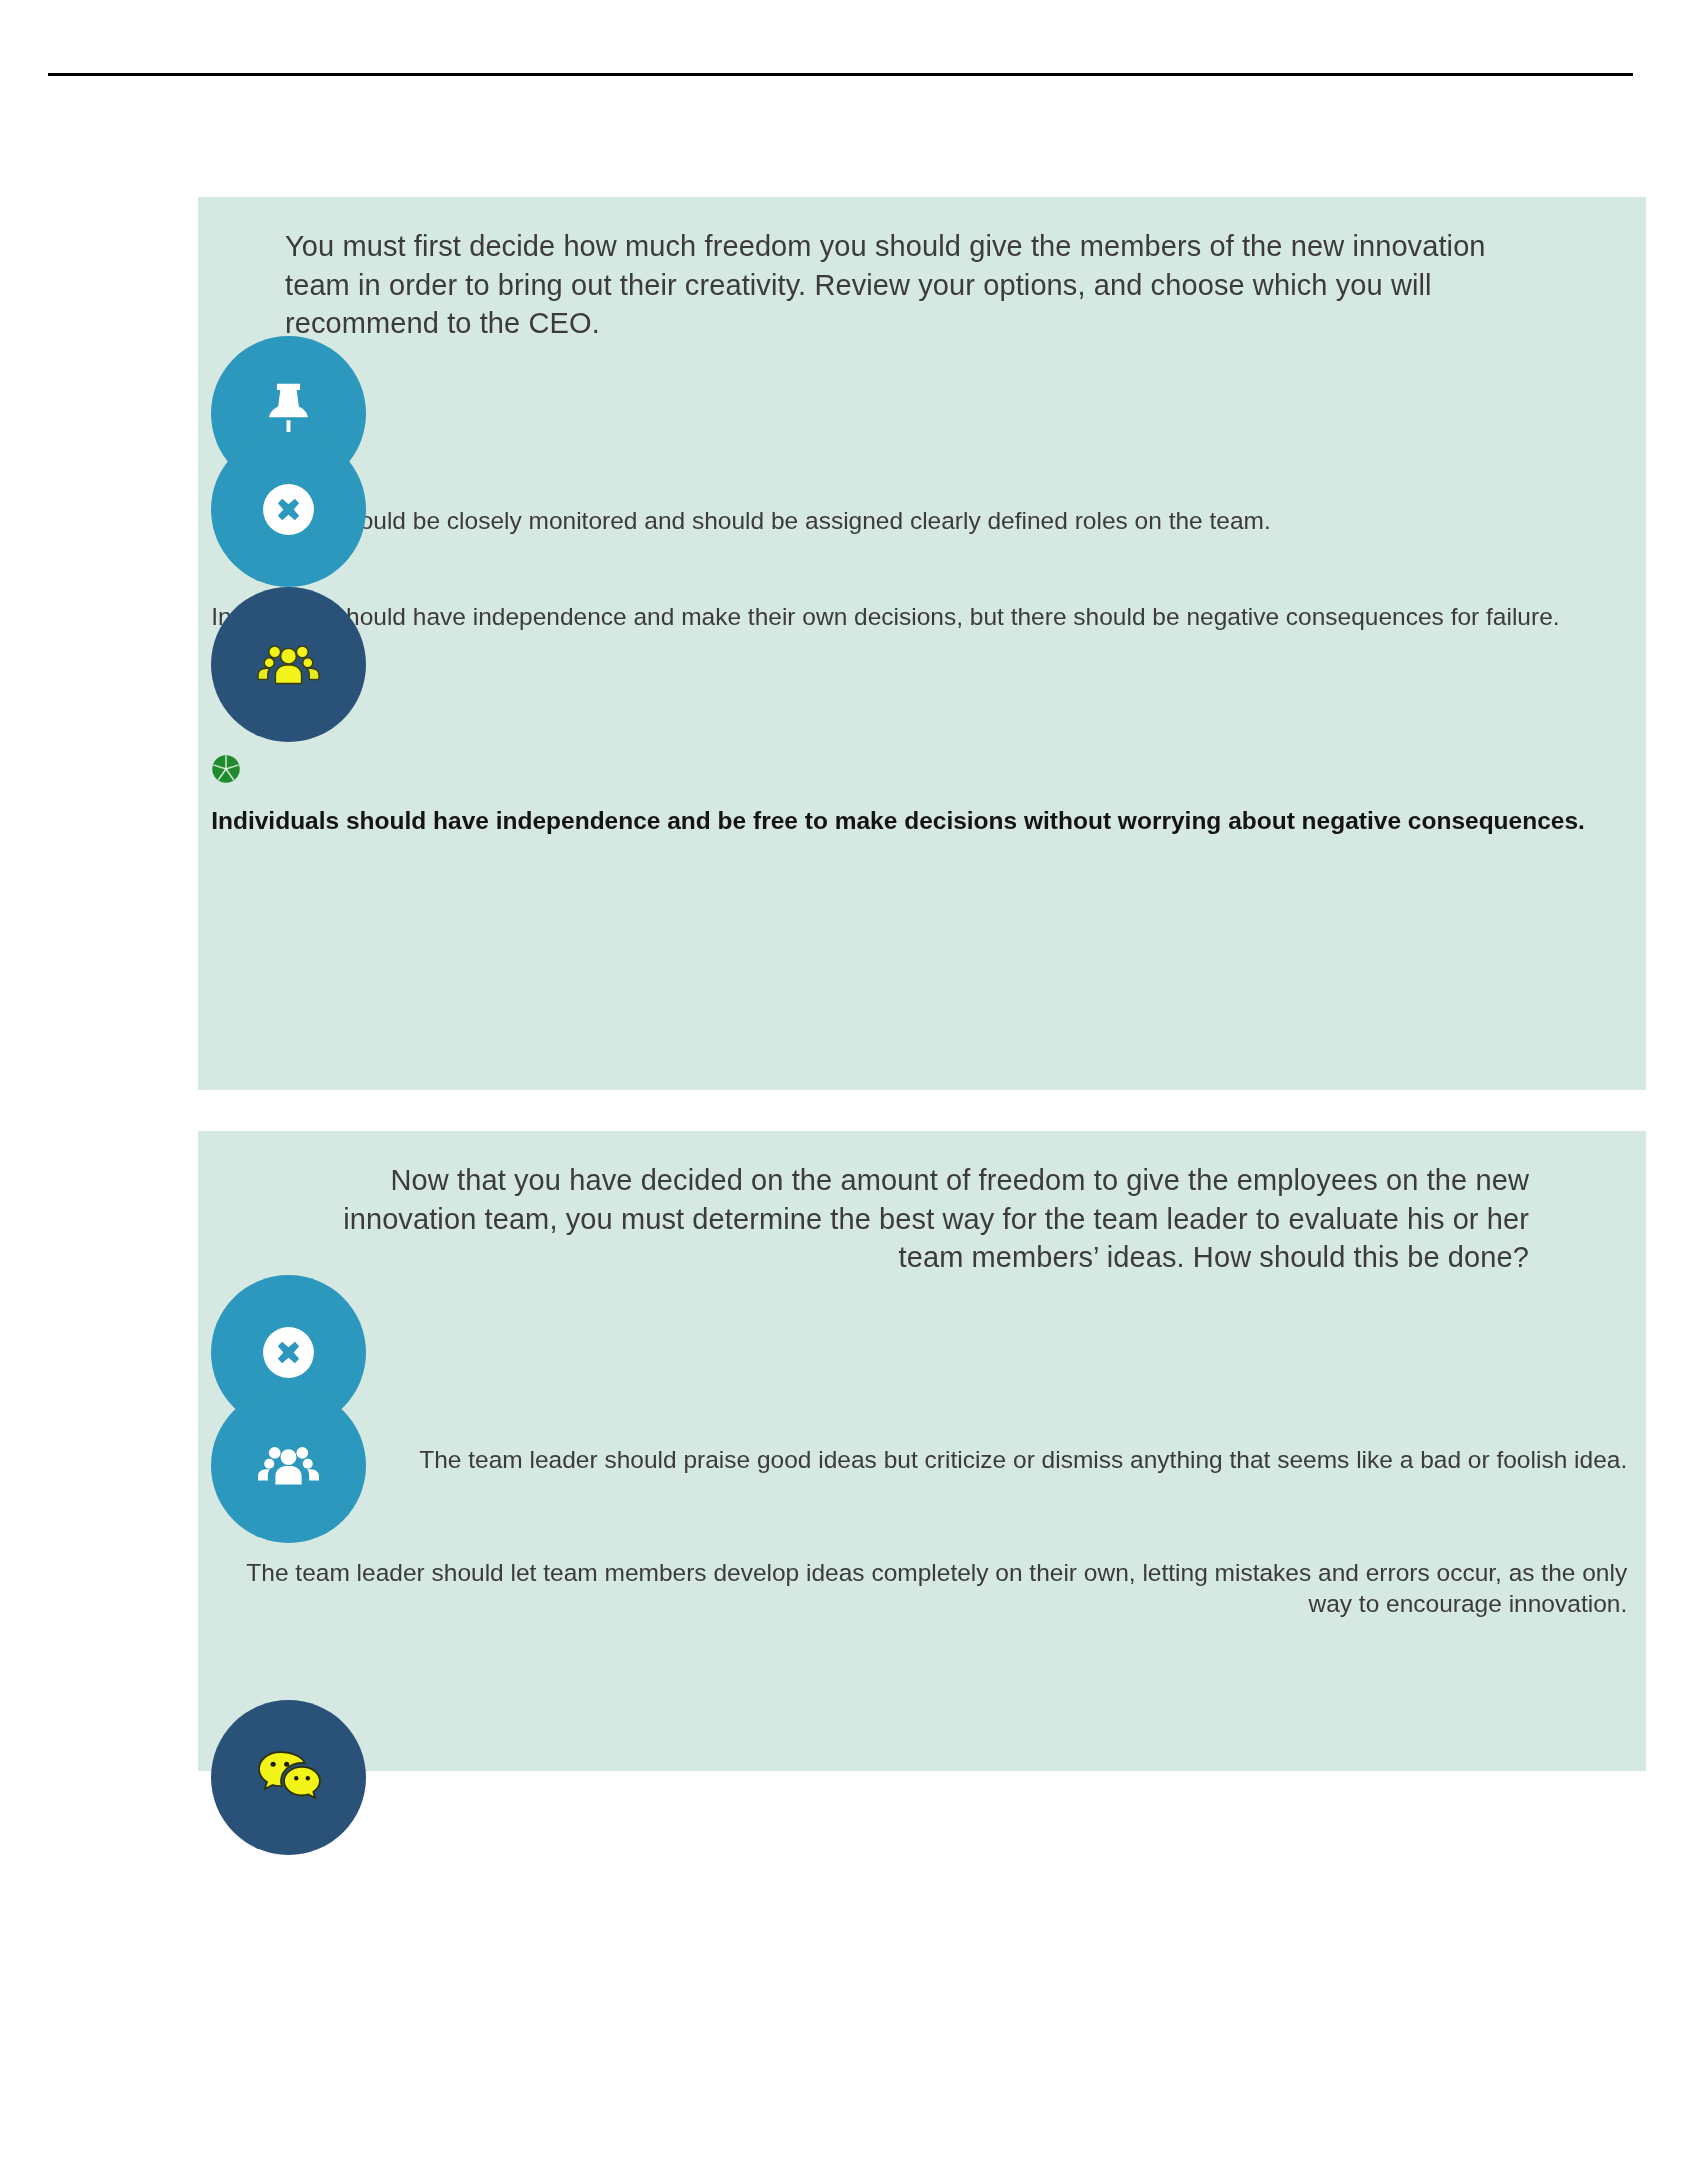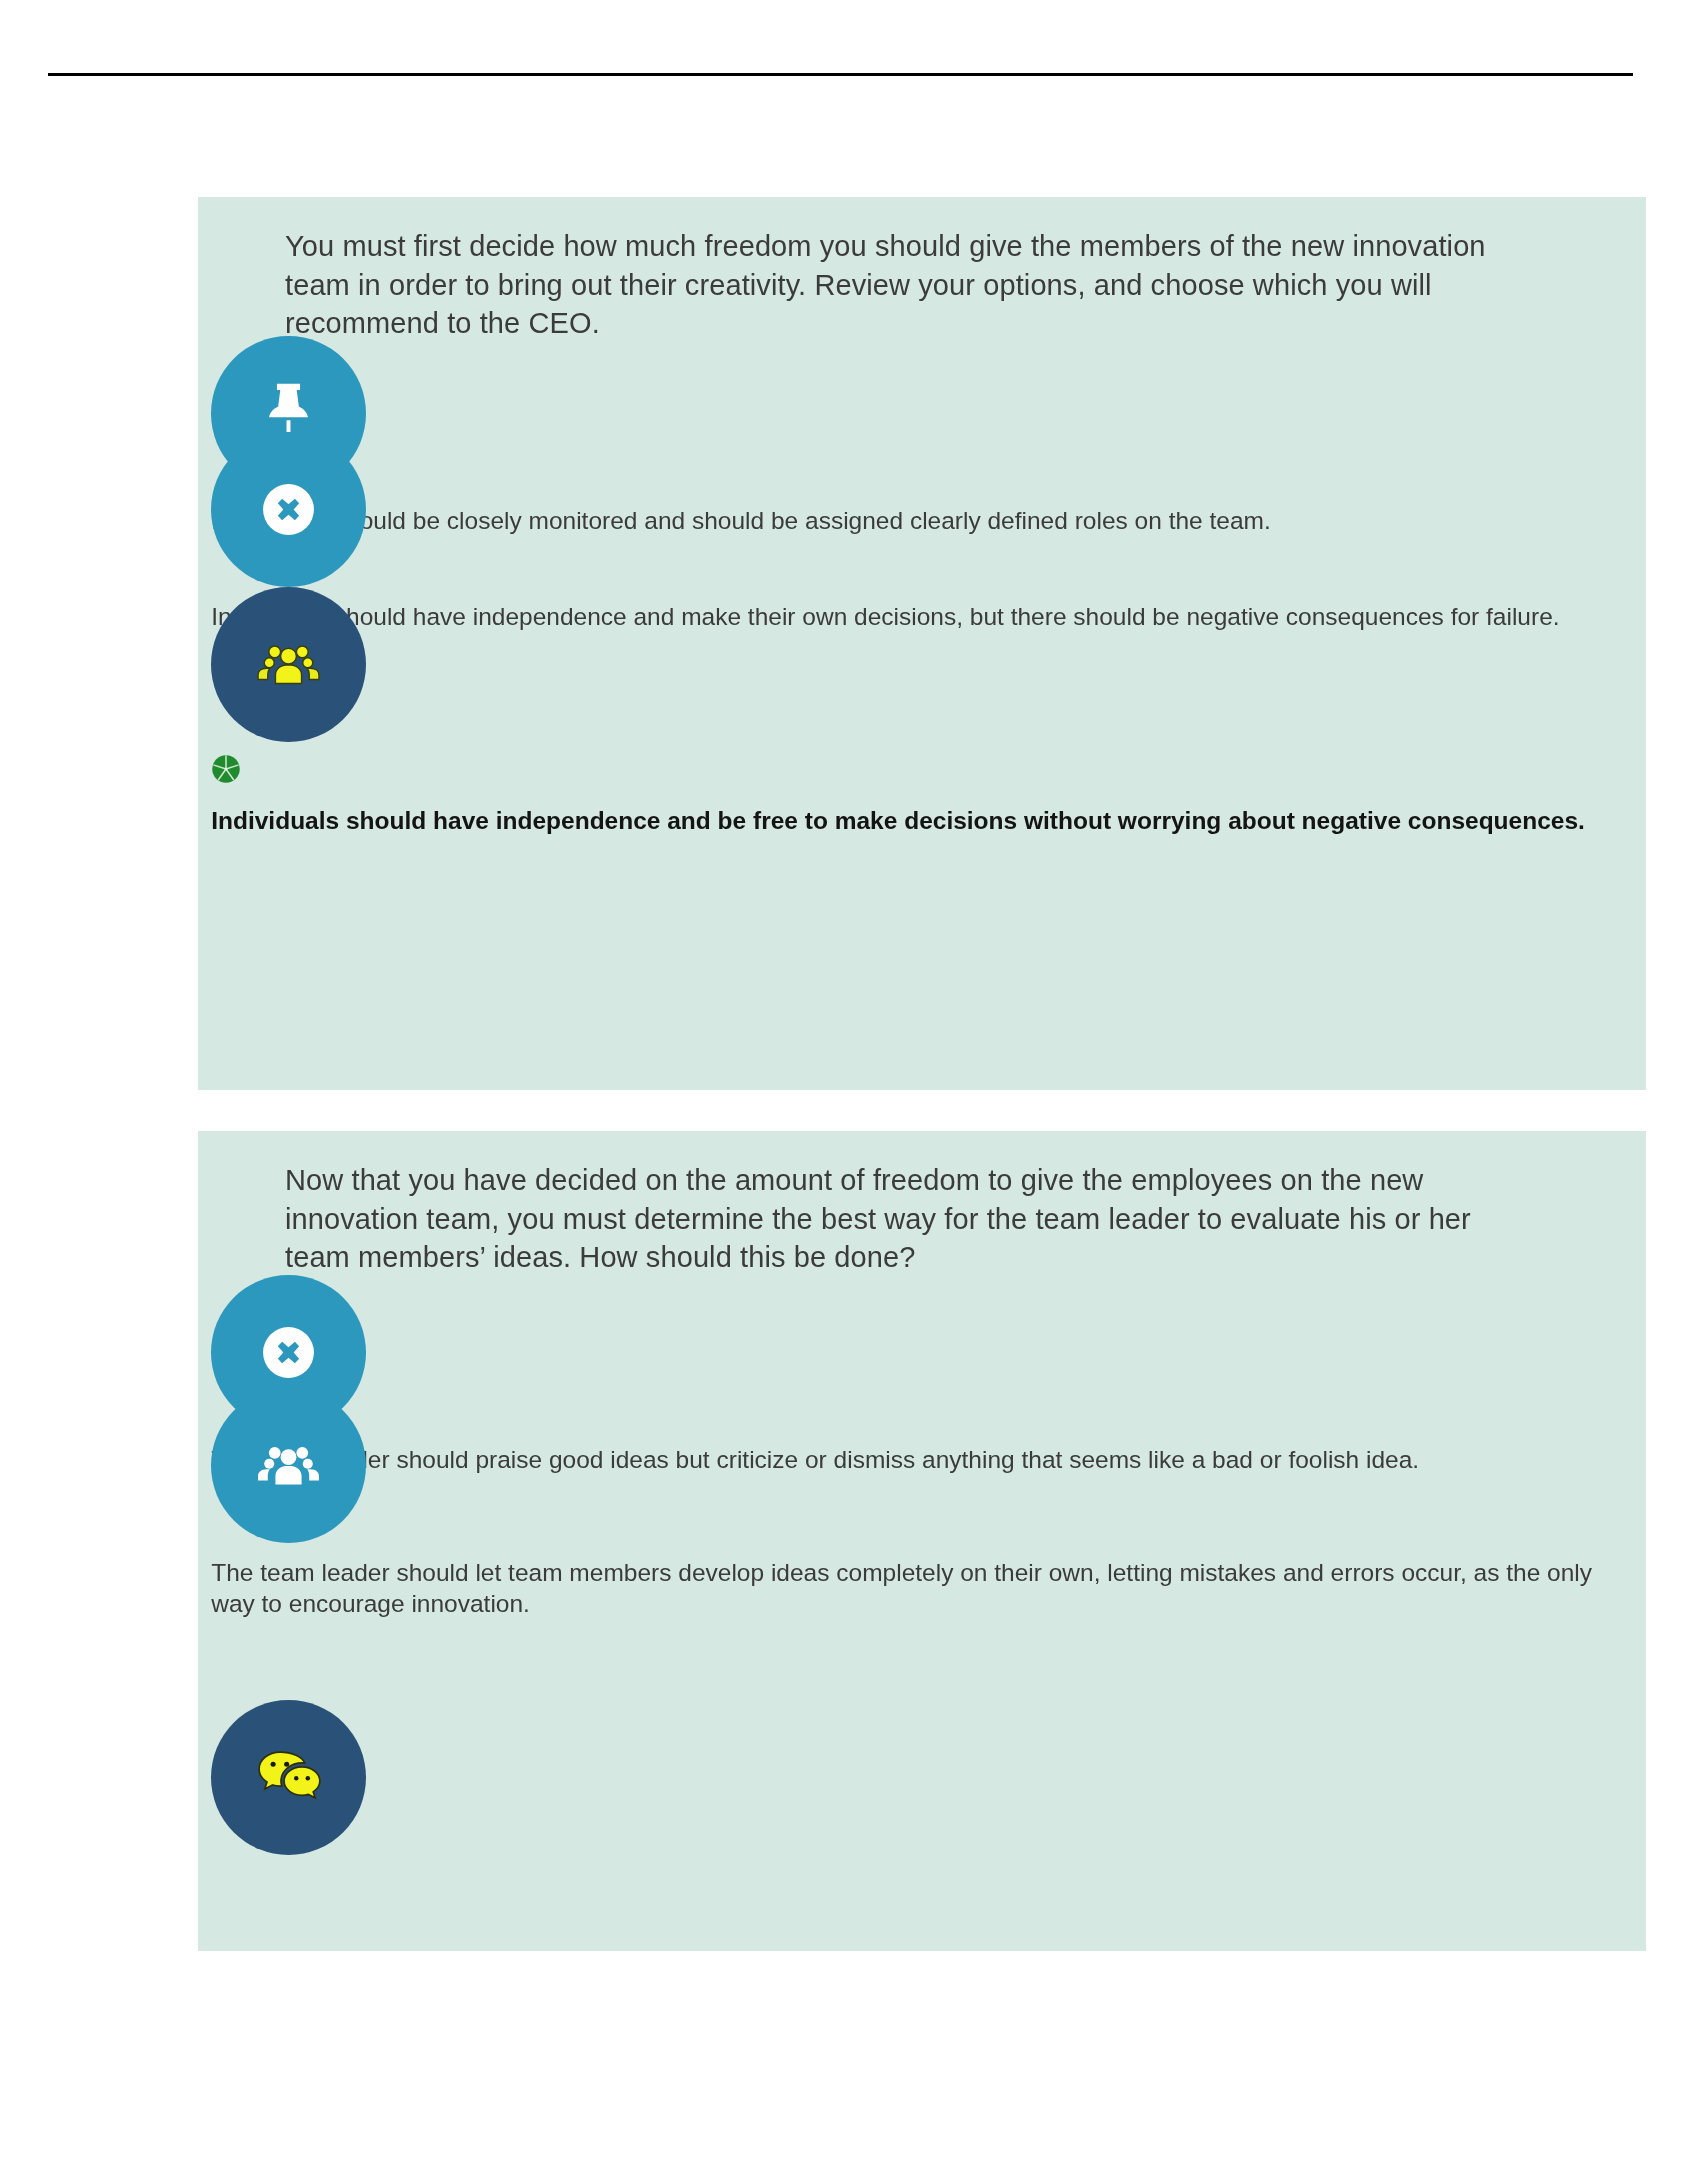--- a/index.html
+++ b/index.html
@@ -35,21 +35,21 @@
 
   
   .panel {
     position: absolute;
     left: 198px;
     width: 1448px;
     background: #d5e8e2;
     box-sizing: border-box;
   }
   #panel-1 { top: 197px;  height: 893px; }
-  #panel-2 { top: 1131px; height: 820px; }
+  #panel-2 { top: 1131px; height: 640px; text-align: right; }
 
   
   .prompt {
     position: absolute;
     left: 87px;
     top: 30px;
     width: 1244px;
     font-size: 29px;
     line-height: 1.33;
     color: #3b3b3b;

